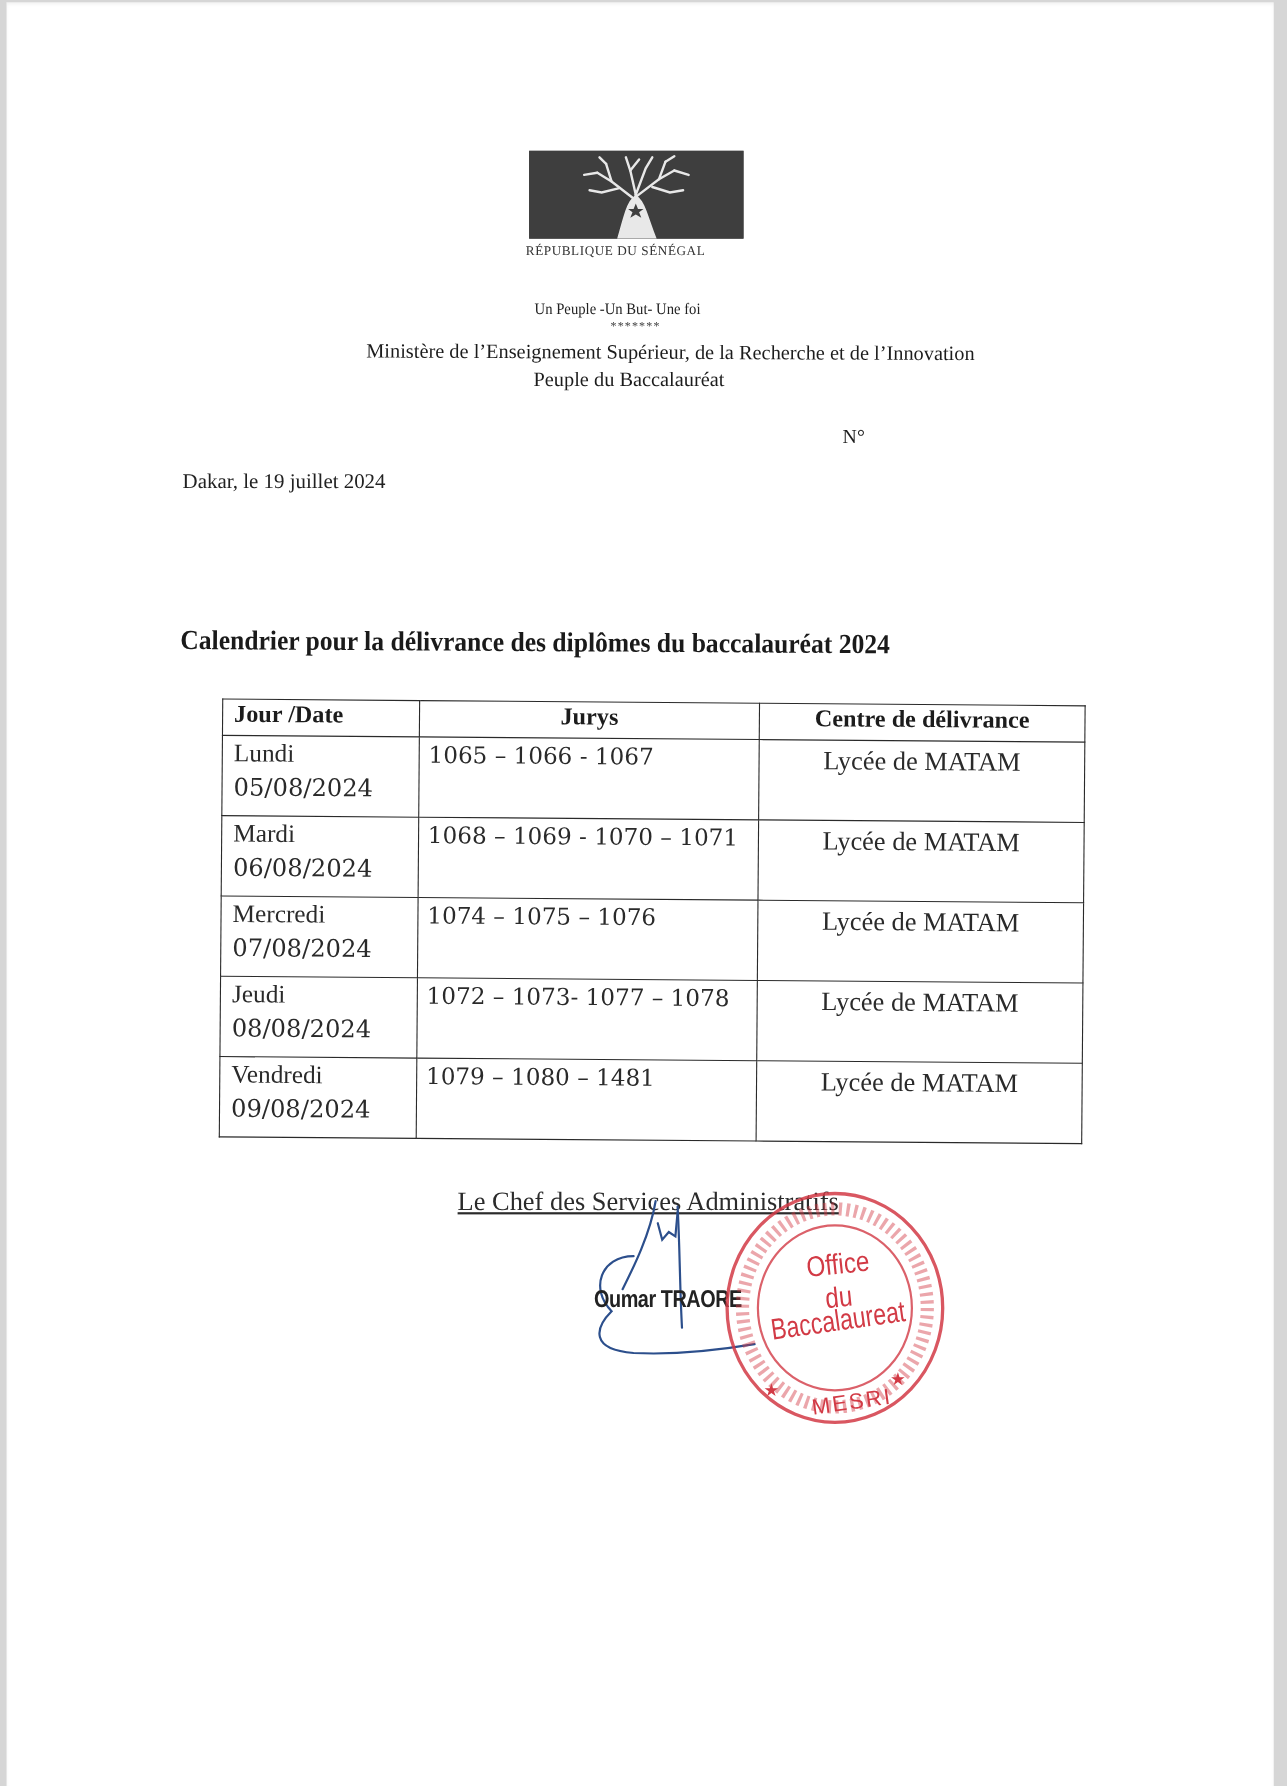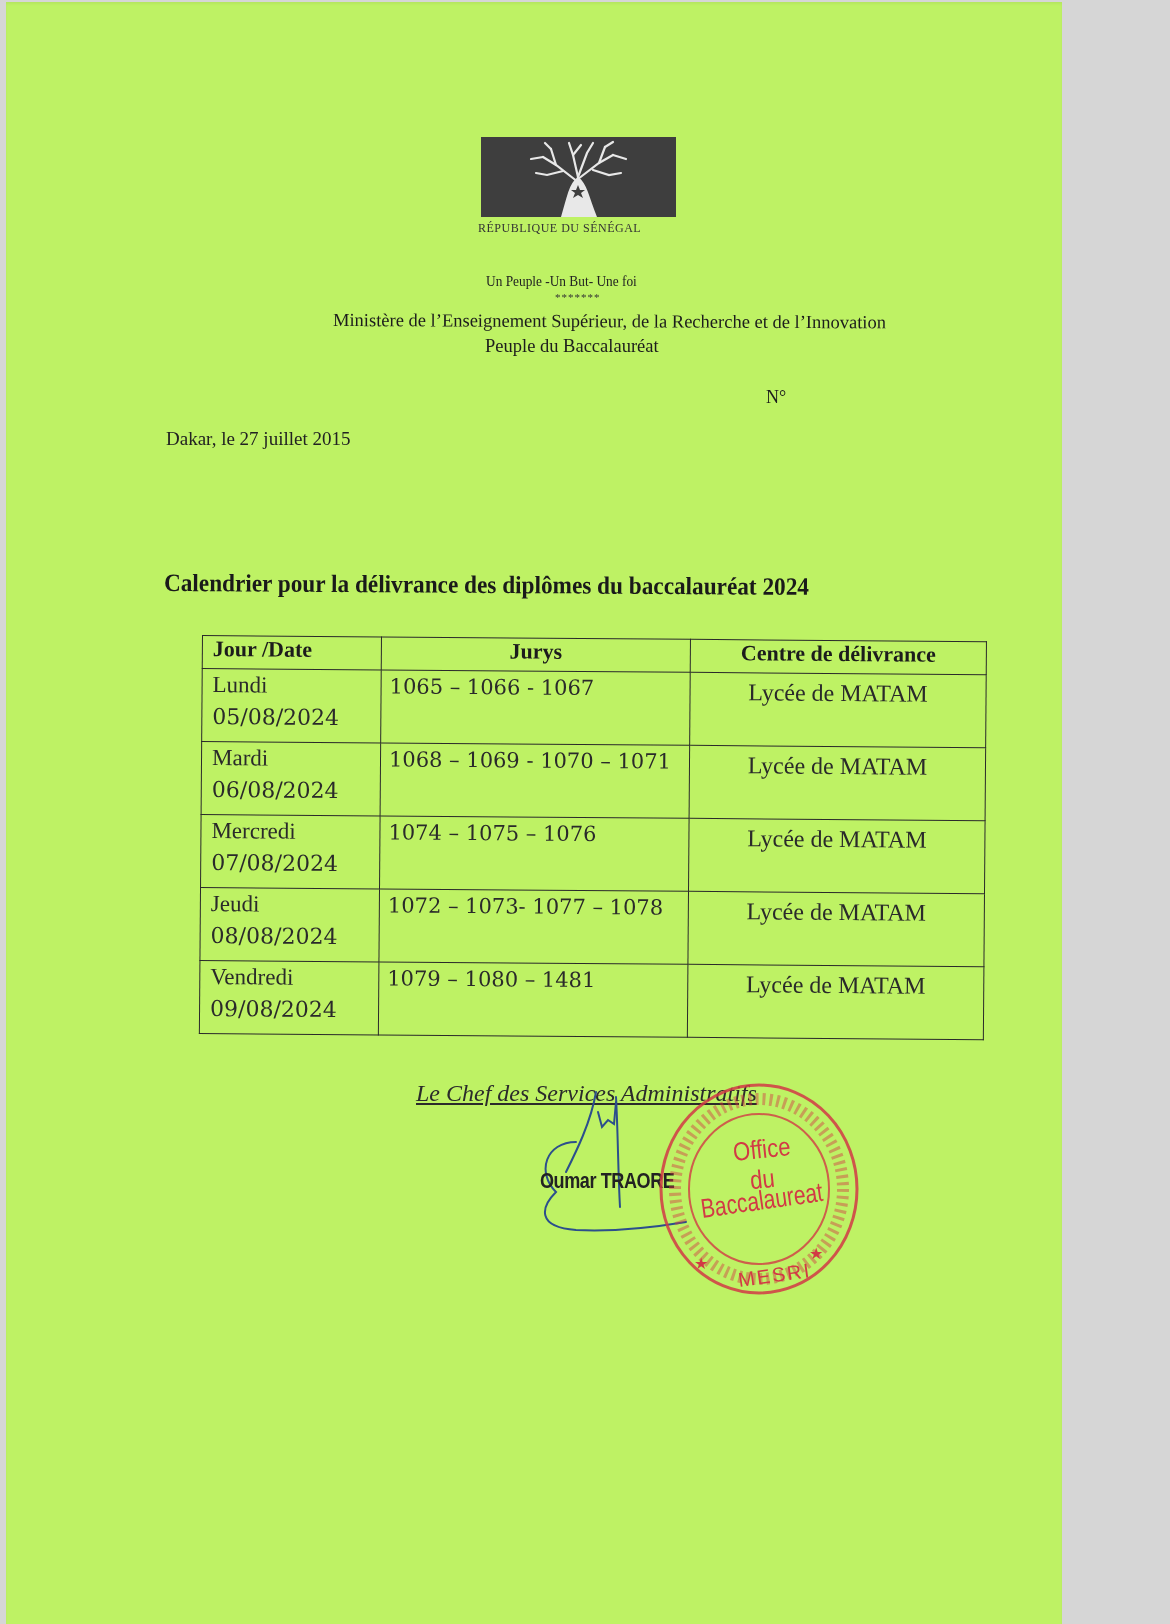--- a/index.html
+++ b/index.html
@@ -3,22 +3,22 @@
   <meta charset="utf-8">
   <style>
     html, body { margin: 0; padding: 0; }
     body {
       width: 1170px; height: 1624px; position: relative; overflow: hidden;
       background: #d6d6d6;
       font-family: "Liberation Serif", "DejaVu Serif", serif;
       color: #1e1e1e;
     }
     .page {
-      position: absolute; left: 6px; top: 2px; width: 1056px; height: 1622px;
-      background: #bef264;
+      position: absolute; left: 6px; top: 2px; width: 1152px; height: 1622px;
+      background: #ffffff;
       box-shadow: inset 0 2px 3px rgba(0,0,0,0.05);
     }
     .emblem {
       position: absolute; left: 475px; top: 135px; width: 195px; height: 80px;
       background: #3e3e3e;
     }
     .emblem svg { display:block; }
     .abs { position: absolute; white-space: nowrap; }
     .republique { left: 472px; top: 219px; font-size: 12px; letter-spacing: 0.5px; color: #333; }
     .devise { left: 480px; top: 271px; font-size: 14.5px; color: #222; transform: scaleX(0.92); transform-origin: left; }
@@ -40,21 +40,21 @@
     th { font-family: "Liberation Serif", serif; font-weight: bold; font-size: 22px; height: 32px; color:#1c1c1c; }
     th.c1 { text-align:left; padding-left: 10px; }
     th.c2, th.c3 { text-align:center; }
     td { height: 66px; font-size: 21px; color:#2a2a2a; }
     td.day { padding-left: 10px; width: 168px; line-height: 32px; }
     td.day .dname { font-family: "Liberation Serif", serif; font-size: 23px; }
     td.day .ddate { font-size: 22px; }
     td.jury { width: 300px; padding-left: 8px; padding-top: 4px; font-size: 21px; }
     td.centre { text-align:center; padding-top: 6px; font-family:"Liberation Serif", serif; font-size: 24px; }
     .signer-title {
-      left: 410px; top: 1078px; font-size: 24px; font-style: italic; text-decoration: underline;
+      left: 410px; top: 1078px; font-size: 24px; text-decoration: underline;
       color:#2b2b2b;
     }
     .signer-name {
       left: 534px; top: 1166px; font-family: "Liberation Sans", sans-serif; font-weight: bold;
       font-size: 22px; color:#222; transform: scaleX(0.82); transform-origin: left; letter-spacing: -0.5px;
     }
     .signature { position:absolute; left: 530px; top: 1080px; }
     .stamp { position:absolute; left: 648px; top: 1075px; }
     .stamp-text { position:absolute; color:#d23a45; font-family:"Liberation Sans", sans-serif; text-align:center; }
     .st1 { left: 722px; top: 1132px; font-size: 26px; transform: rotate(-6deg) scaleX(0.85); }
@@ -91,21 +91,21 @@
     </svg>
   </div>
 
   <div class="abs republique">RÉPUBLIQUE DU SÉNÉGAL</div>
   <div class="abs devise">Un Peuple -Un But- Une foi</div>
   <div class="abs stars">*******</div>
   <div class="abs ministere">Ministère de l’Enseignement Supérieur, de la Recherche et de l’Innovation</div>
   <div class="abs office">Peuple du Baccalauréat</div>
   <div class="abs numero">N°</div>
 
-  <div class="abs date">Dakar, le 27 juillet 2015</div>
+  <div class="abs date">Dakar, le 19 juillet 2024</div>
 
   <div class="abs title">Calendrier pour la délivrance des diplômes du baccalauréat 2024</div>
 
   <div class="table-wrap">
     <table>
       <thead>
         <tr>
           <th class="c1">Jour /Date</th>
           <th class="c2">Jurys</th>
           <th class="c3">Centre de délivrance</th>

